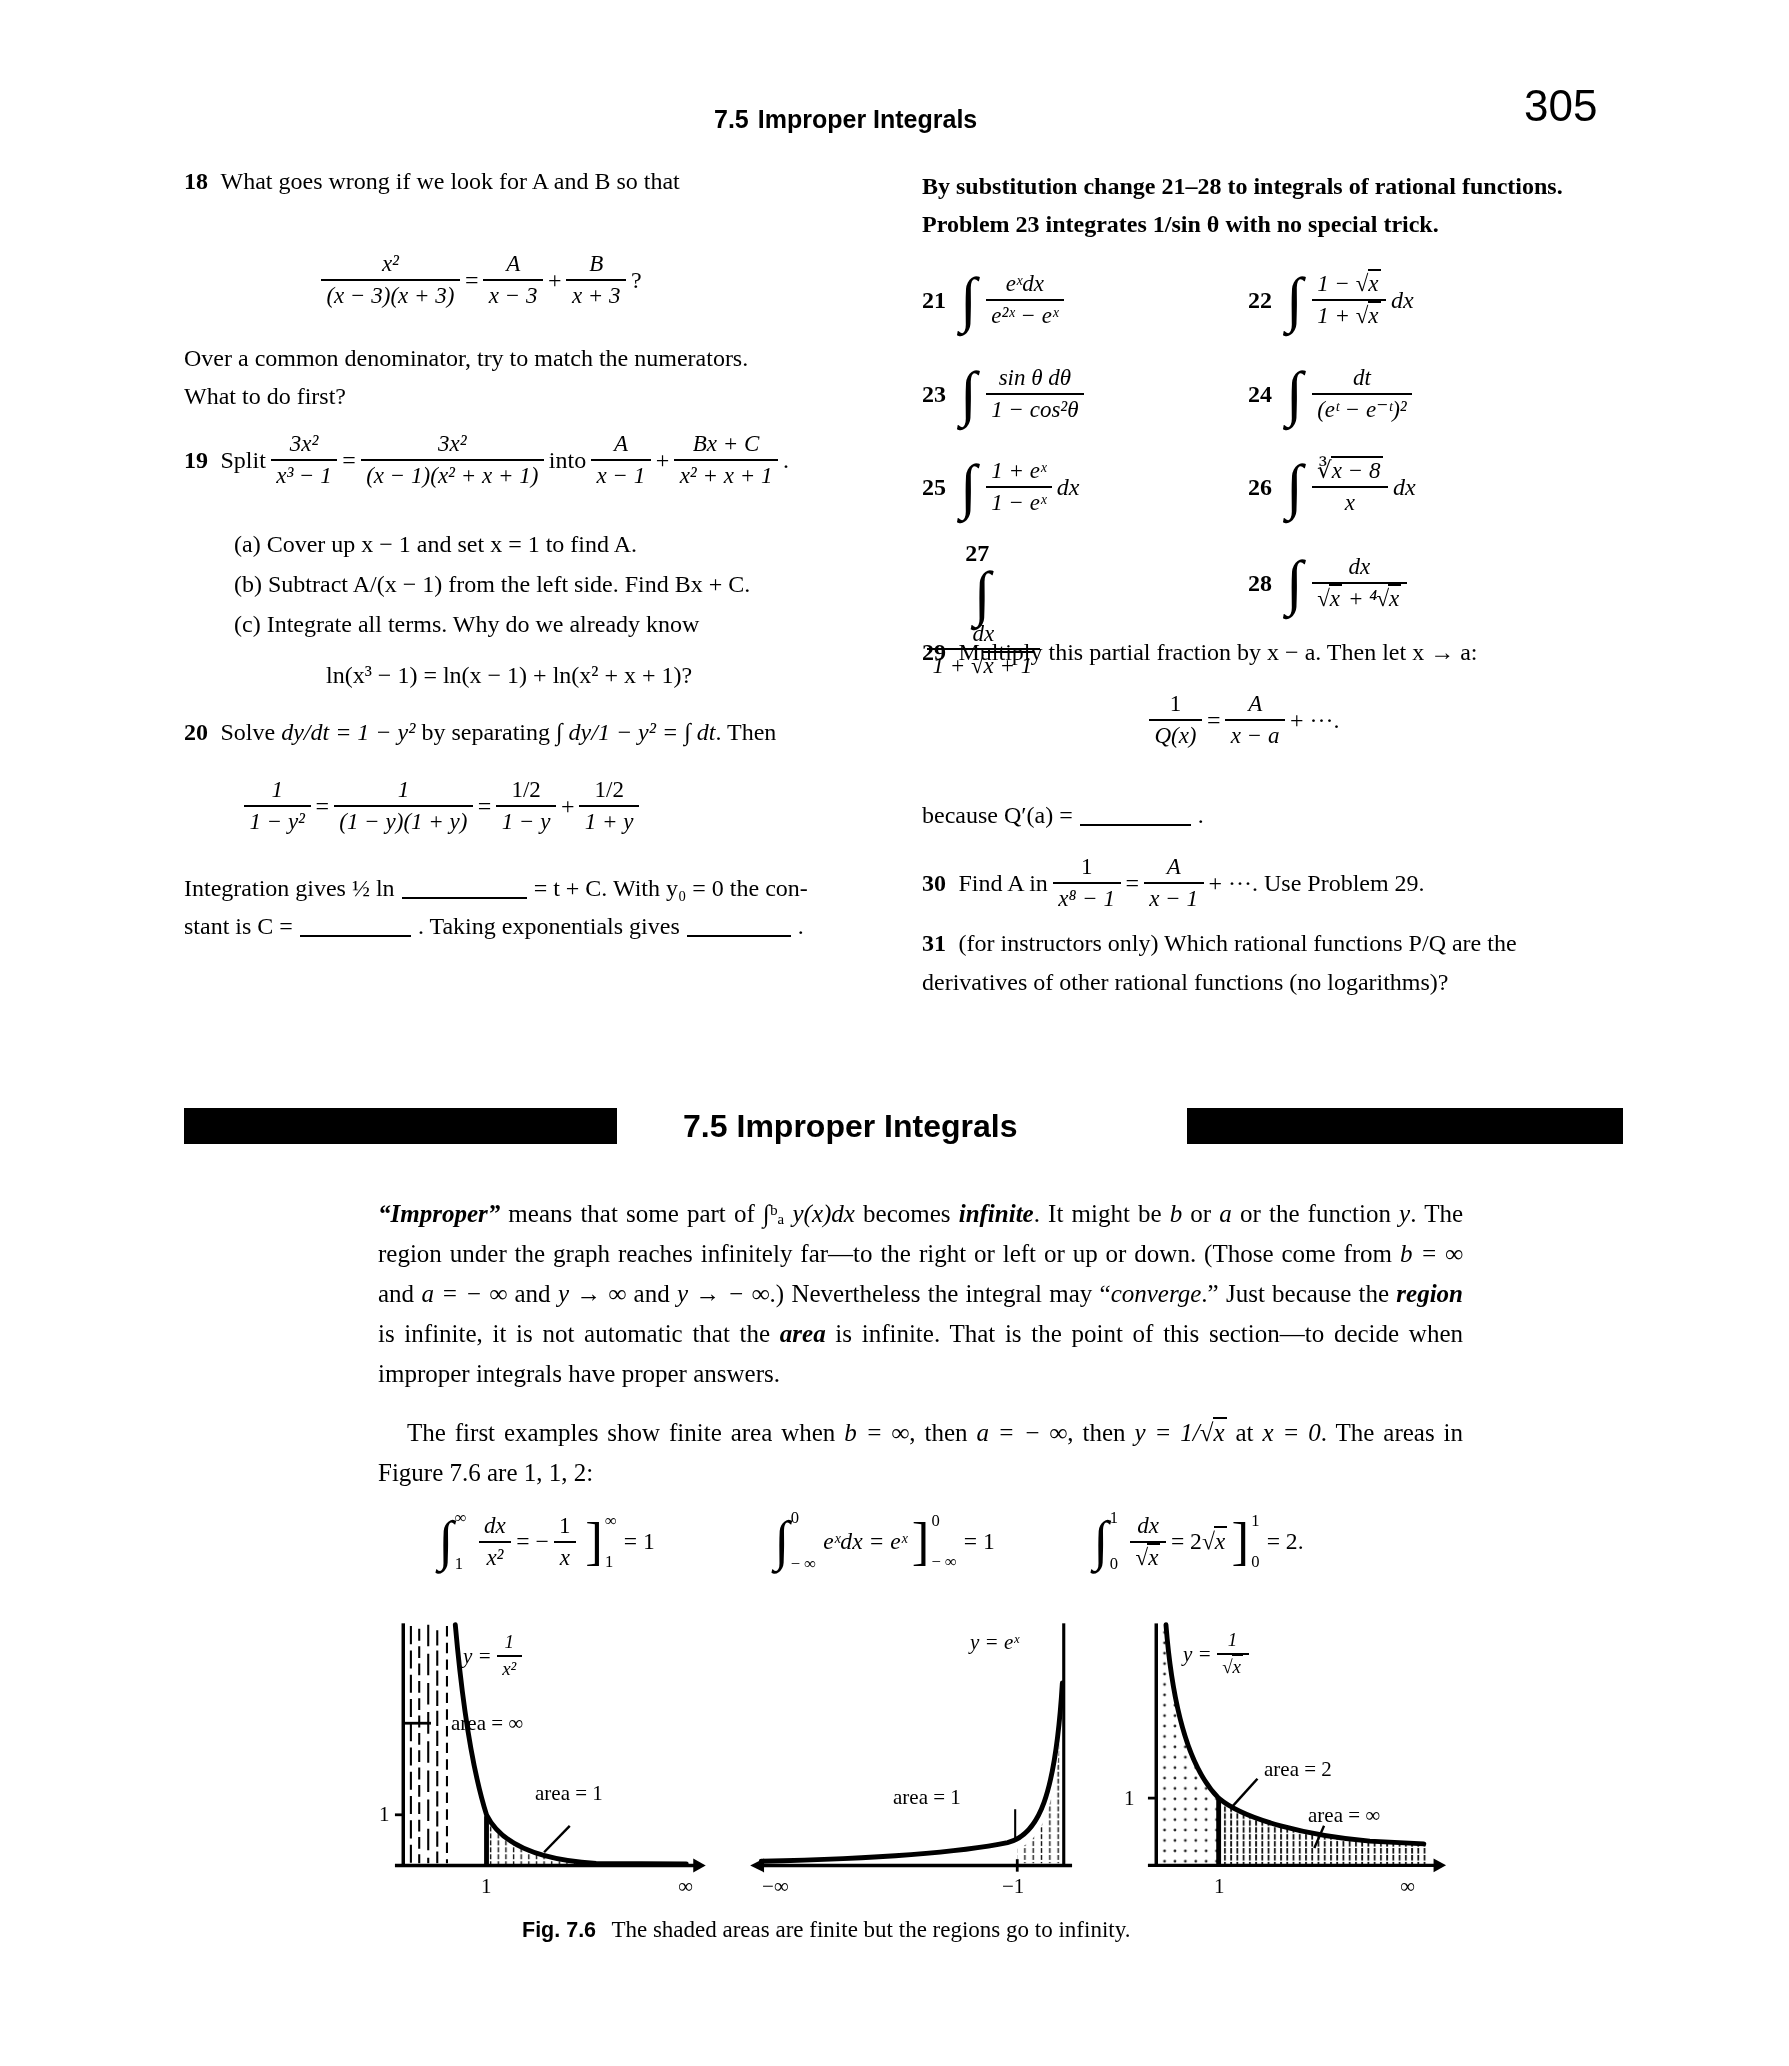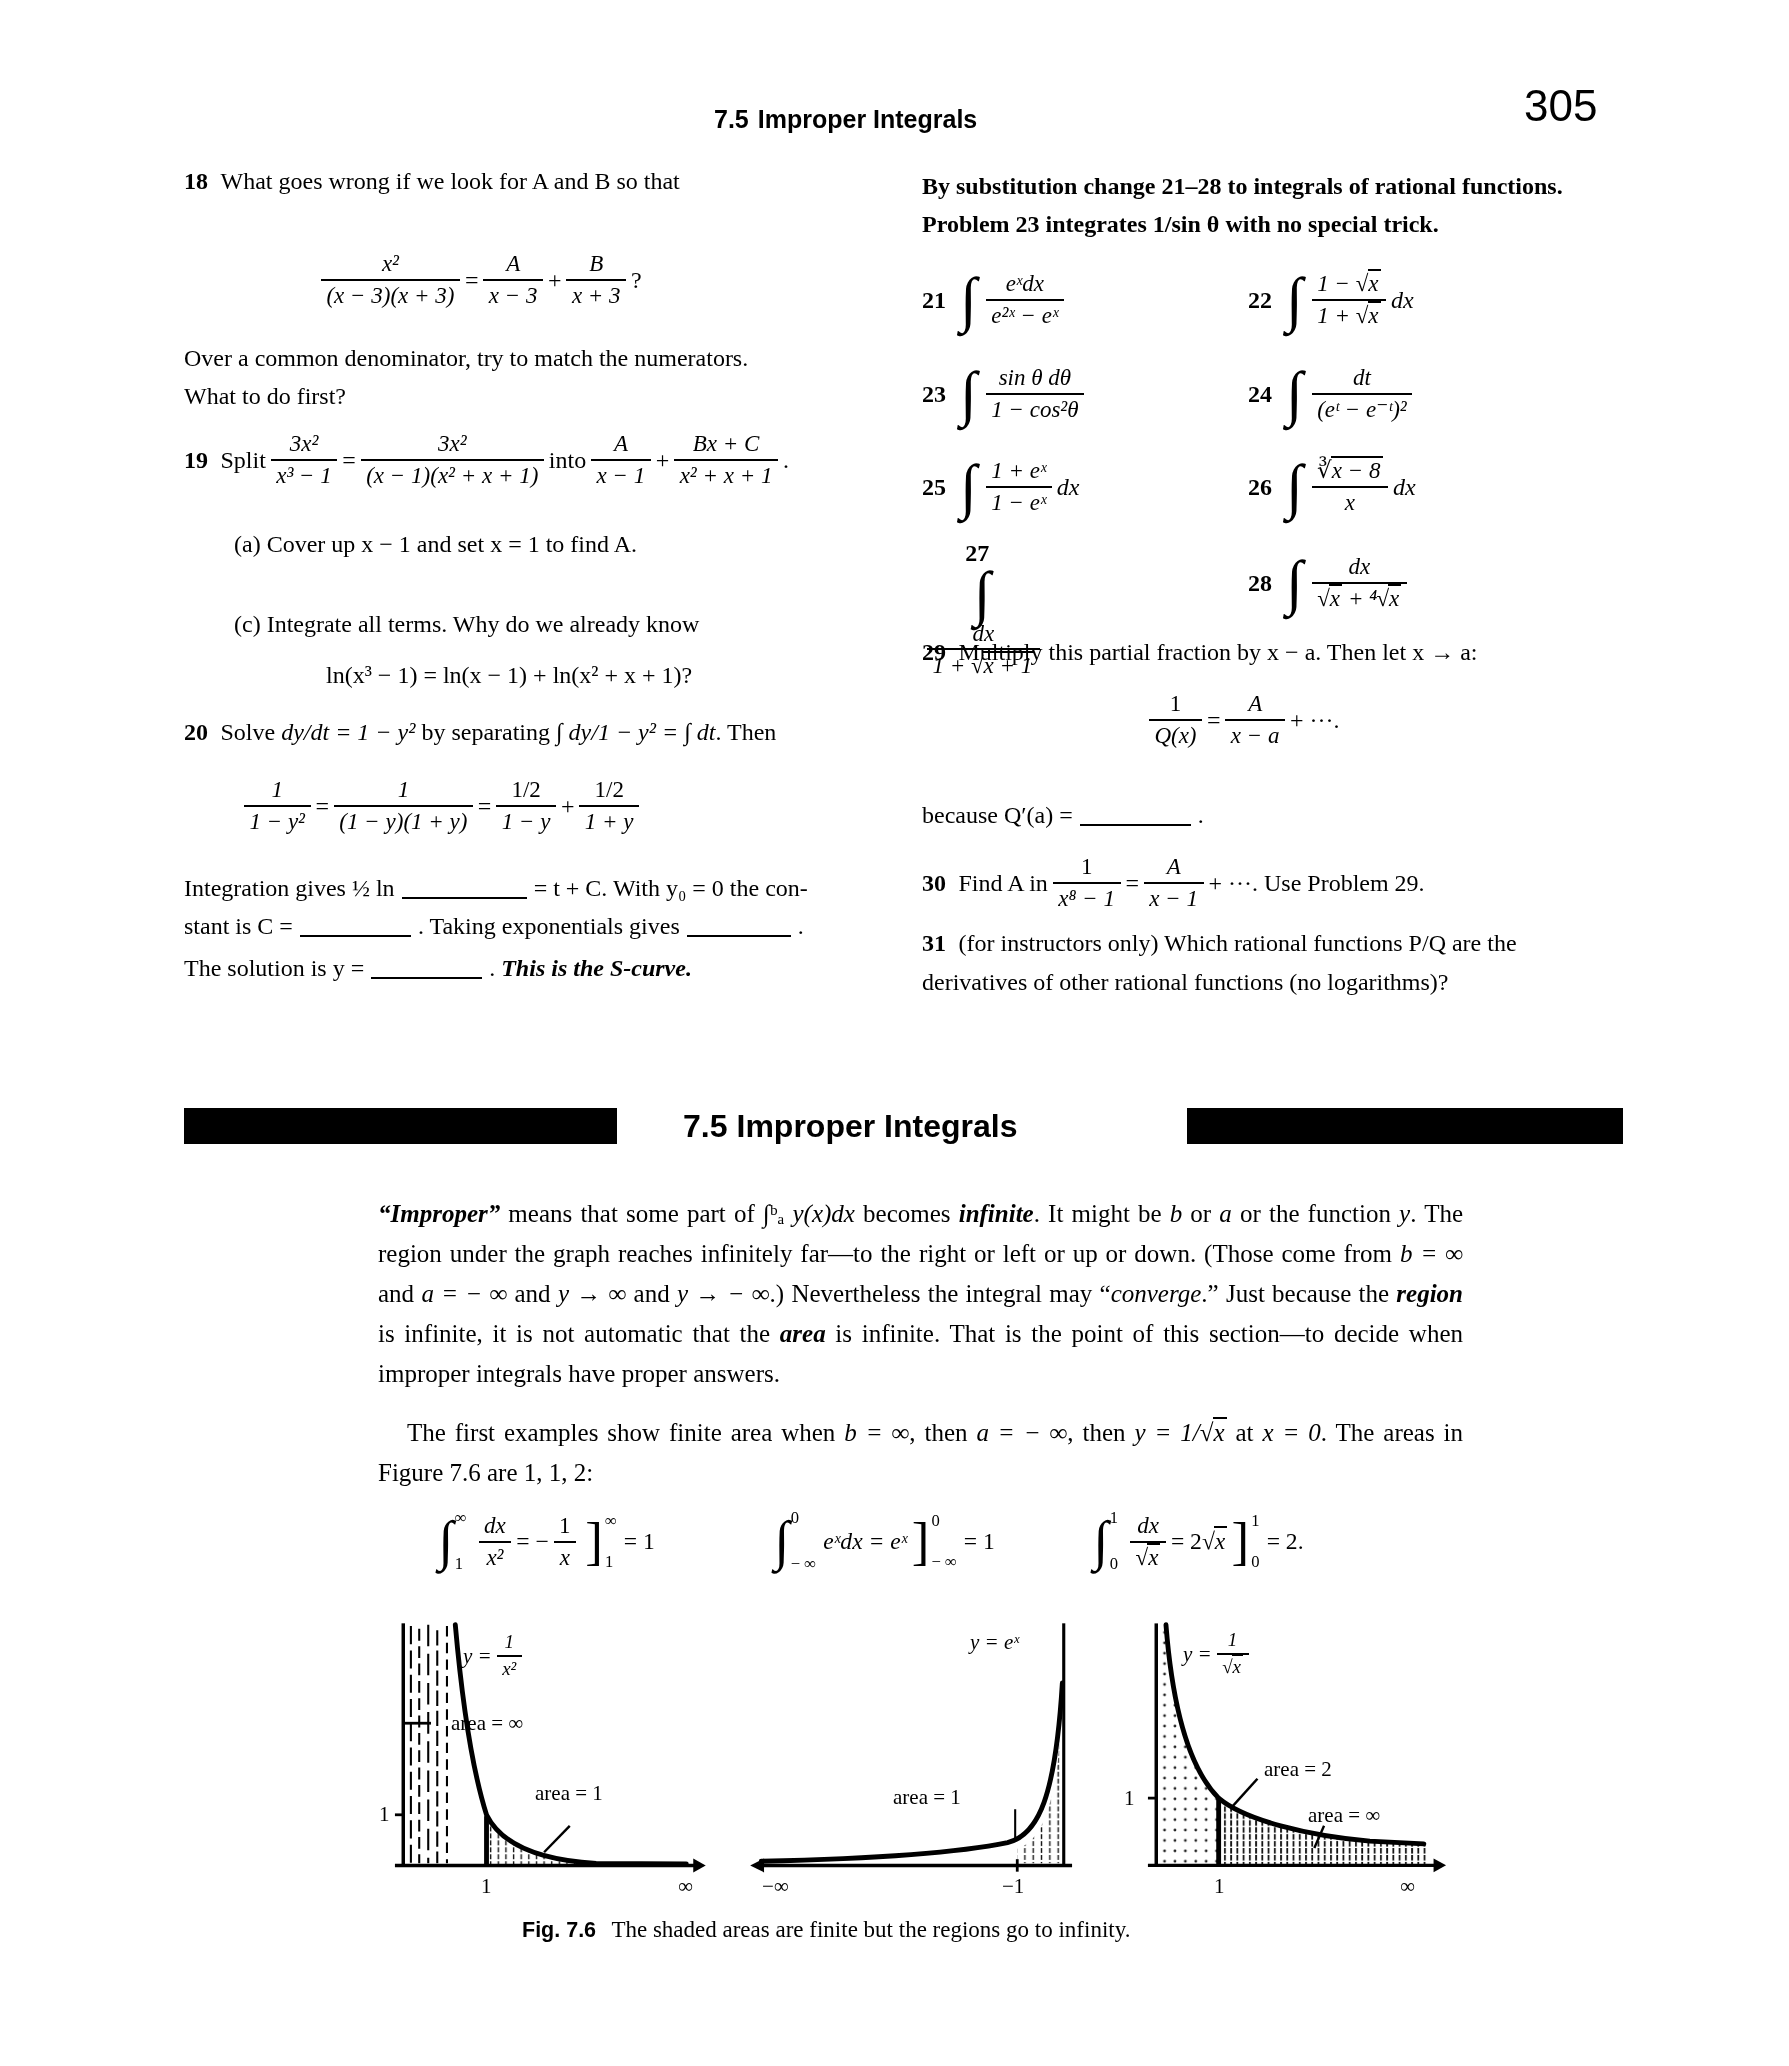--- a/index.html
+++ b/index.html
@@ -78,20 +78,21 @@
         <span class="den i">x − 1</span>
       </span>
     <span>+</span>
     <span class="frac">
         <span class="num i">Bx + C</span>
         <span class="den i">x² + x + 1</span>
       </span>
     <span>.</span>
   </div>
   <div class="t" style="left:234px;top:529px;">(a) Cover up x − 1 and set x = 1 to find A.</div>
+  <div class="t" style="left:234px;top:569px;">(b) Subtract A/(x − 1) from the left side. Find Bx + C.</div>
   <div class="t" style="left:234px;top:609px;">(c) Integrate all terms. Why do we already know</div>
   <div class="t" style="left:326px;top:660px;">ln(x³ − 1) = ln(x − 1) + ln(x² + x + 1)?</div>
 
   <div class="t" style="left:184px;top:717px;">
     <span class="pn">20</span><span>Solve </span><span class="i">dy/dt = 1 − y²</span><span> by separating </span><span class="i">∫ dy/1 − y² = ∫ dt</span><span>. Then</span>
   </div>
   <div class="t c" style="left:239px;top:762px;height:87px;">
     <span class="frac">
         <span class="num i">1</span>
         <span class="den i">1 − y²</span>
@@ -110,23 +111,20 @@
     <span class="frac">
         <span class="num">1/2</span>
         <span class="den i">1 + y</span>
       </span>
   </div>
   <div class="t" style="left:184px;top:873px;text-align:right;">
     <span>Integration gives ½ ln</span><span class="bl" style="width:125px;"></span><span>= t + C. With y₀ = 0 the con-</span>
   </div>
   <div class="t" style="left:184px;top:911px;">
     <span>stant is C =</span><span class="bl" style="width:111px;"></span><span>. Taking exponentials gives</span><span class="bl" style="width:104px;"></span><span>.</span>
-  </div>
-  <div class="t" style="left:184px;top:953px;">
-    <span>The solution is y =</span><span class="bl" style="width:111px;"></span><span>. </span><span class="bi">This is the S-curve.</span>
   </div>
 
   <div class="t b" style="left:922px;top:171px;">By substitution change 21–28 to integrals of rational functions.</div>
   <div class="t b" style="left:922px;top:209px;">Problem 23 integrates 1/sin θ with no special trick.</div>
 
   <div class="t c" style="left:922px;top:255px;height:90px;">
     <span class="pn">21</span>
     <span class="bint">∫</span>
     <span class="frac">
         <span class="num i">eˣdx</span>

